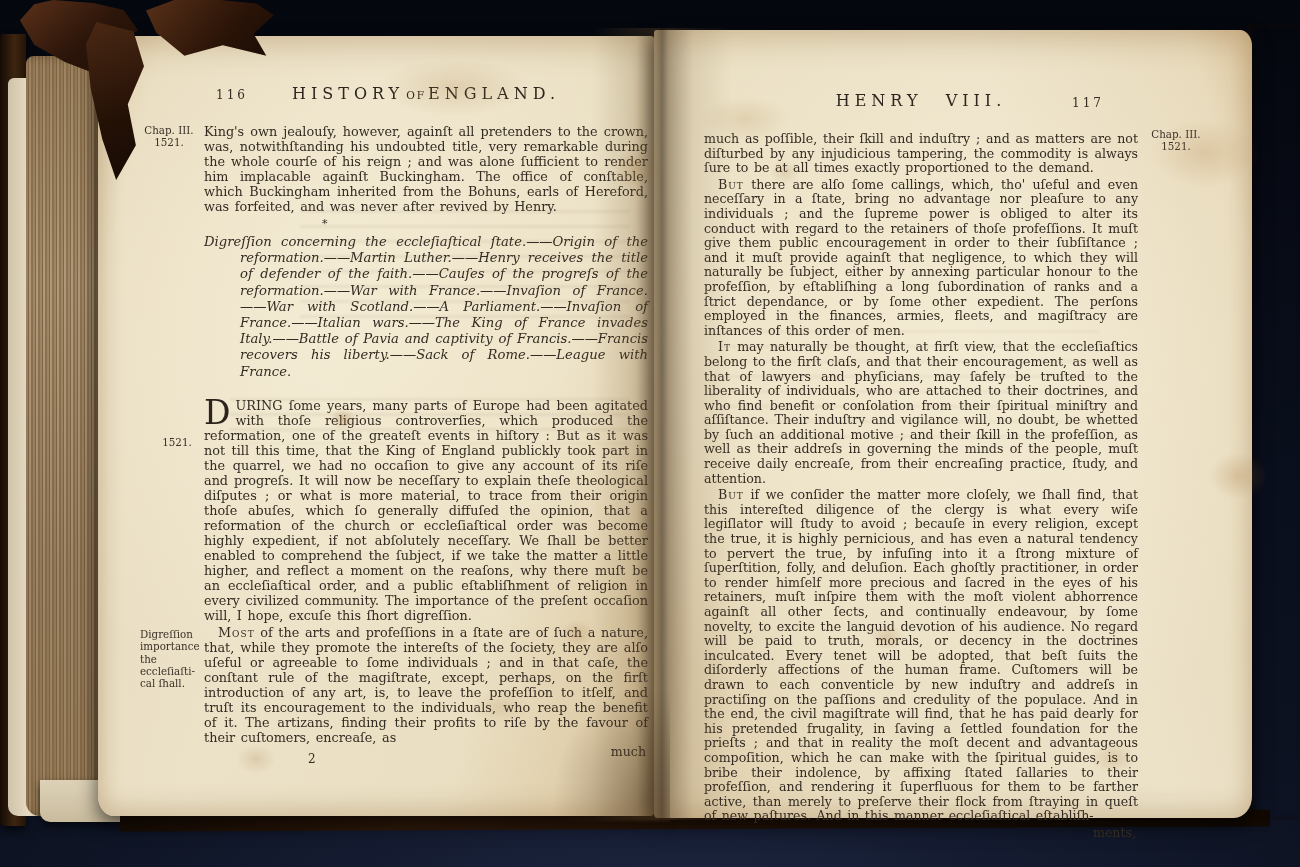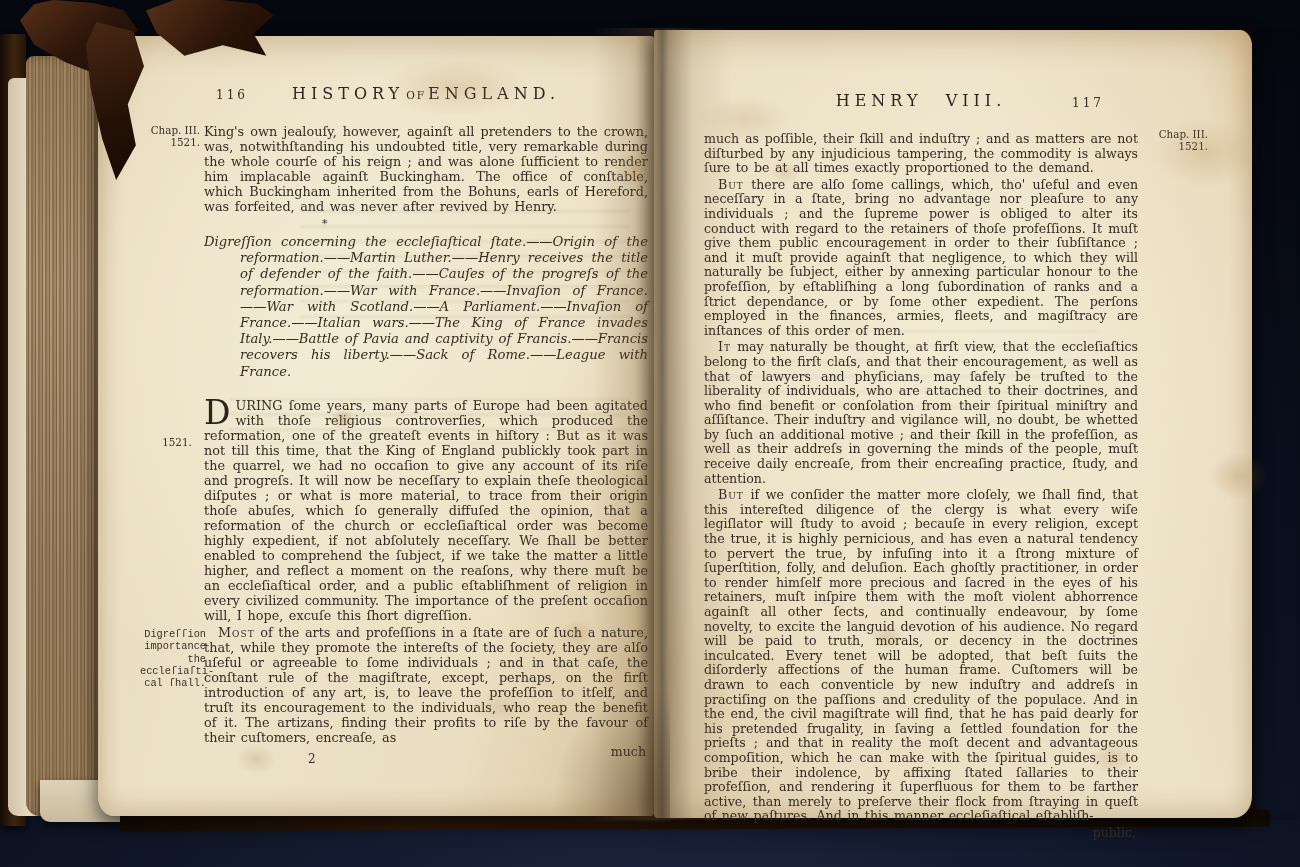--- a/index.html
+++ b/index.html
@@ -128,24 +128,24 @@
   .chap-heading{text-align:center;font-size:16.5px;letter-spacing:2px;margin:24px 0 4px 0;color:#2e261e;white-space:nowrap;}
   .footnote-mark{margin:0 0 4px 118px;font-size:11px;height:10px;}
   .summary{font-style:italic;font-size:13.2px;line-height:16.2px;margin:8px 0 18px 0;padding-left:36px;text-indent:-36px;}
   .dropcap{float:left;font-size:33px;line-height:27px;padding:1px 5px 0 0;color:#2c241c;}
   .sig-row{position:relative;height:16px;margin-top:1px;}
   .signature{position:absolute;left:104px;top:5px;font-size:12px;}
   .catchword{position:absolute;right:2px;top:-3px;font-size:12.6px;}
   .catch-row{position:relative;height:15px;}
   .catchword-r{position:absolute;right:2px;top:0;font-size:12.6px;}
   .margin-note{position:absolute;font-size:10.3px;line-height:12.3px;color:#3a3128;text-align:center;word-spacing:0;}
-  .mn-line{display:block;text-align:right;}
+  .mn-line{display:block;}
   .mn-top-left{left:40px;top:88px;width:62px;}
   .mn-year{left:56px;top:400px;width:46px;}
-  .mn-digression{left:42px;top:592px;width:66px;text-align:left;font-family:Liberation Mono, monospace;}
+  .mn-digression{left:42px;top:592px;width:66px;text-align:left;}
   .mn-top-right{left:490px;top:98px;width:64px;}
 </style>
 </head>
 <body>
 
 <div class="stage">
 
   <div class="board-left"></div>
   <div class="under-page-left"></div>
   <div class="fore-edge-left"></div>
@@ -192,21 +192,21 @@
     <div class="page-text text-right">
       <div class="header-row">
         <span class="running-title"><span>HENRY</span>&nbsp;&nbsp;<span>VIII.</span></span>
         <span class="folio folio-right">117</span>
       </div>
       <p class="para">much as poſſible, their ſkill and induſtry ; and as matters are not diſturbed by any injudicious tampering, the commodity is always ſure to be at all times exactly proportioned to the demand.</p>
       <p class="para indent"><span class="lead">But</span><span> there are alſo ſome callings, which, tho' uſeful and even neceſſary in a ſtate, bring no advantage nor pleaſure to any individuals ; and the ſupreme power is obliged to alter its conduct with regard to the retainers of thoſe profeſſions. It muſt give them public encouragement in order to their ſubſiſtance ; and it muſt provide againſt that negligence, to which they will naturally be ſubject, either by annexing particular honour to the profeſſion, by eſtabliſhing a long ſubordination of ranks and a ſtrict dependance, or by ſome other expedient. The perſons employed in the finances, armies, fleets, and magiſtracy are inſtances of this order of men.</span></p>
       <p class="para indent"><span class="lead">It</span><span> may naturally be thought, at firſt view, that the eccleſiaſtics belong to the firſt claſs, and that their encouragement, as well as that of lawyers and phyſicians, may ſafely be truſted to the liberality of individuals, who are attached to their doctrines, and who find benefit or conſolation from their ſpiritual miniſtry and aſſiſtance.  Their induſtry and vigilance will, no doubt, be whetted by ſuch an additional motive ; and their ſkill in the profeſſion, as well as their addreſs in governing the minds of the people, muſt receive daily encreaſe, from their encreaſing practice, ſtudy, and attention.</span></p>
       <p class="para indent"><span class="lead">But</span><span> if we conſider the matter more cloſely, we ſhall find, that this intereſted diligence of the clergy is what every wiſe legiſlator will ſtudy to avoid ; becauſe in every religion, except the true, it is highly pernicious, and has even a natural tendency to pervert the true, by infuſing into it a ſtrong mixture of ſuperſtition, folly, and deluſion.  Each ghoſtly practitioner, in order to render himſelf more precious and ſacred in the eyes of his retainers, muſt inſpire them with the moſt violent abhorrence againſt all other ſects, and continually endeavour, by ſome novelty, to excite the languid devotion of his audience.  No regard will be paid to truth, morals, or decency in the doctrines inculcated.  Every tenet will be adopted, that beſt ſuits the diſorderly affections of the human frame.  Cuſtomers will be drawn to each conventicle by new induſtry and addreſs in practiſing on the paſſions and credulity of the populace.  And in the end, the civil magiſtrate will find, that he has paid dearly for his pretended frugality, in ſaving a ſettled foundation for the prieſts ; and that in reality the moſt decent and advantageous compoſition, which he can make with the ſpiritual guides, is to bribe their indolence, by affixing ſtated ſallaries to their profeſſion, and rendering it ſuperfluous for them to be farther active, than merely to preſerve their flock from ſtraying in queſt of new paſtures.  And in this manner eccleſiaſtical eſtabliſh-</span></p>
       <div class="catch-row">
-        <span class="catchword-r">public,</span>
+        <span class="catchword-r">ments,</span>
       </div>
     </div>
   </div>
 
   <div class="showthrough st1"></div>
   <div class="showthrough st2"></div>
   <div class="showthrough st3"></div>
   <div class="spot s1"></div>
   <div class="spot s2"></div>
   <div class="spot s3"></div>

